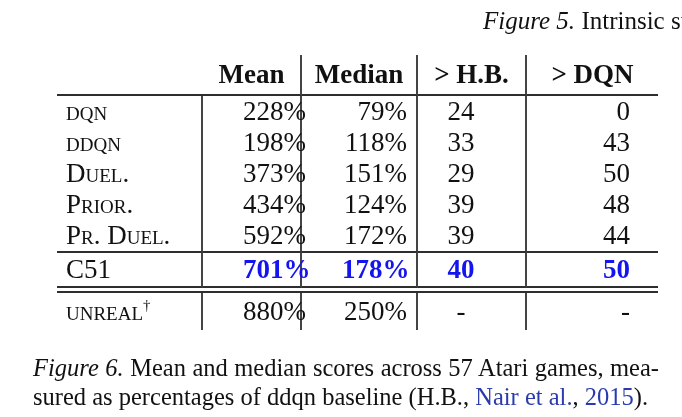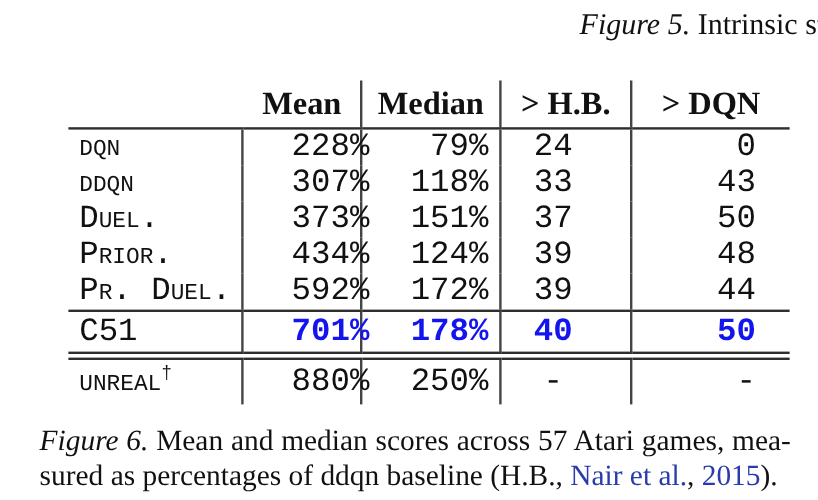--- a/index.html
+++ b/index.html
@@ -11,36 +11,36 @@
   }
   
   .topcap {
     position:absolute; left:483px; top:7px; font-size:25px;
     white-space:nowrap;
   }
   .topcap .fig { font-style:italic; }
 
   
   table.results {
-    position:absolute; left:57px; top:67px; width:601px;
+    position:absolute; left:57px; top:55px; width:601px;
     border-collapse:separate; border-spacing:0; table-layout:fixed;
     font-size:27px;
   }
   table.results col.c0 { width:146px; }
   table.results col.c1 { width:99px; }
   table.results col.c2 { width:116px; }
   table.results col.c3 { width:109px; }
   table.results col.c4 { width:131px; }
   th, td { padding:0; vertical-align:middle; }
   th {
     font-weight:bold; text-align:center; height:39px;
     border-bottom:2px solid var(--rule);
   }
   .vline { border-right:2px solid var(--vline); }
-  td { height:29px;font-family:Liberation Mono, monospace; }
+  td { height:29px; }
   td.lbl { text-align:left; padding-left:9px; white-space:nowrap; }
   .sc { font-variant:small-caps; }
   td.v1 { text-align:right; padding-right:9px;padding-left:40px; }
   td.v2 { text-align:center; padding-right:21px; }
   td.v3 { text-align:right; padding-right:28px; }
   tr.c51row td { border-top:2px solid var(--rule); border-bottom:2px solid var(--rule); height:33px; }
   tr.c51row td.blue { color:var(--hl); font-weight:bold; }
   tr.spacer td { height:3px; border-bottom:2px solid var(--rule); }
   tr.unreal td { height:37px; }
   sup.dag { font-size:15px; line-height:0; vertical-align:super; }
@@ -82,30 +82,30 @@
   <tbody>
     <tr>
       <td class="lbl sc vline">dqn</td>
       <td class="v1 vline">228%</td>
       <td class="v1 vline">79%</td>
       <td class="v2 vline">24</td>
       <td class="v3">0</td>
     </tr>
     <tr>
       <td class="lbl sc vline">ddqn</td>
-      <td class="v1 vline">307%</td>
+      <td class="v1 vline">198%</td>
       <td class="v1 vline">118%</td>
       <td class="v2 vline">33</td>
       <td class="v3">43</td>
     </tr>
     <tr>
       <td class="lbl sc vline">Duel.</td>
       <td class="v1 vline">373%</td>
       <td class="v1 vline">151%</td>
-      <td class="v2 vline">37</td>
+      <td class="v2 vline">29</td>
       <td class="v3">50</td>
     </tr>
     <tr>
       <td class="lbl sc vline">Prior.</td>
       <td class="v1 vline">434%</td>
       <td class="v1 vline">124%</td>
       <td class="v2 vline">39</td>
       <td class="v3">48</td>
     </tr>
     <tr>

